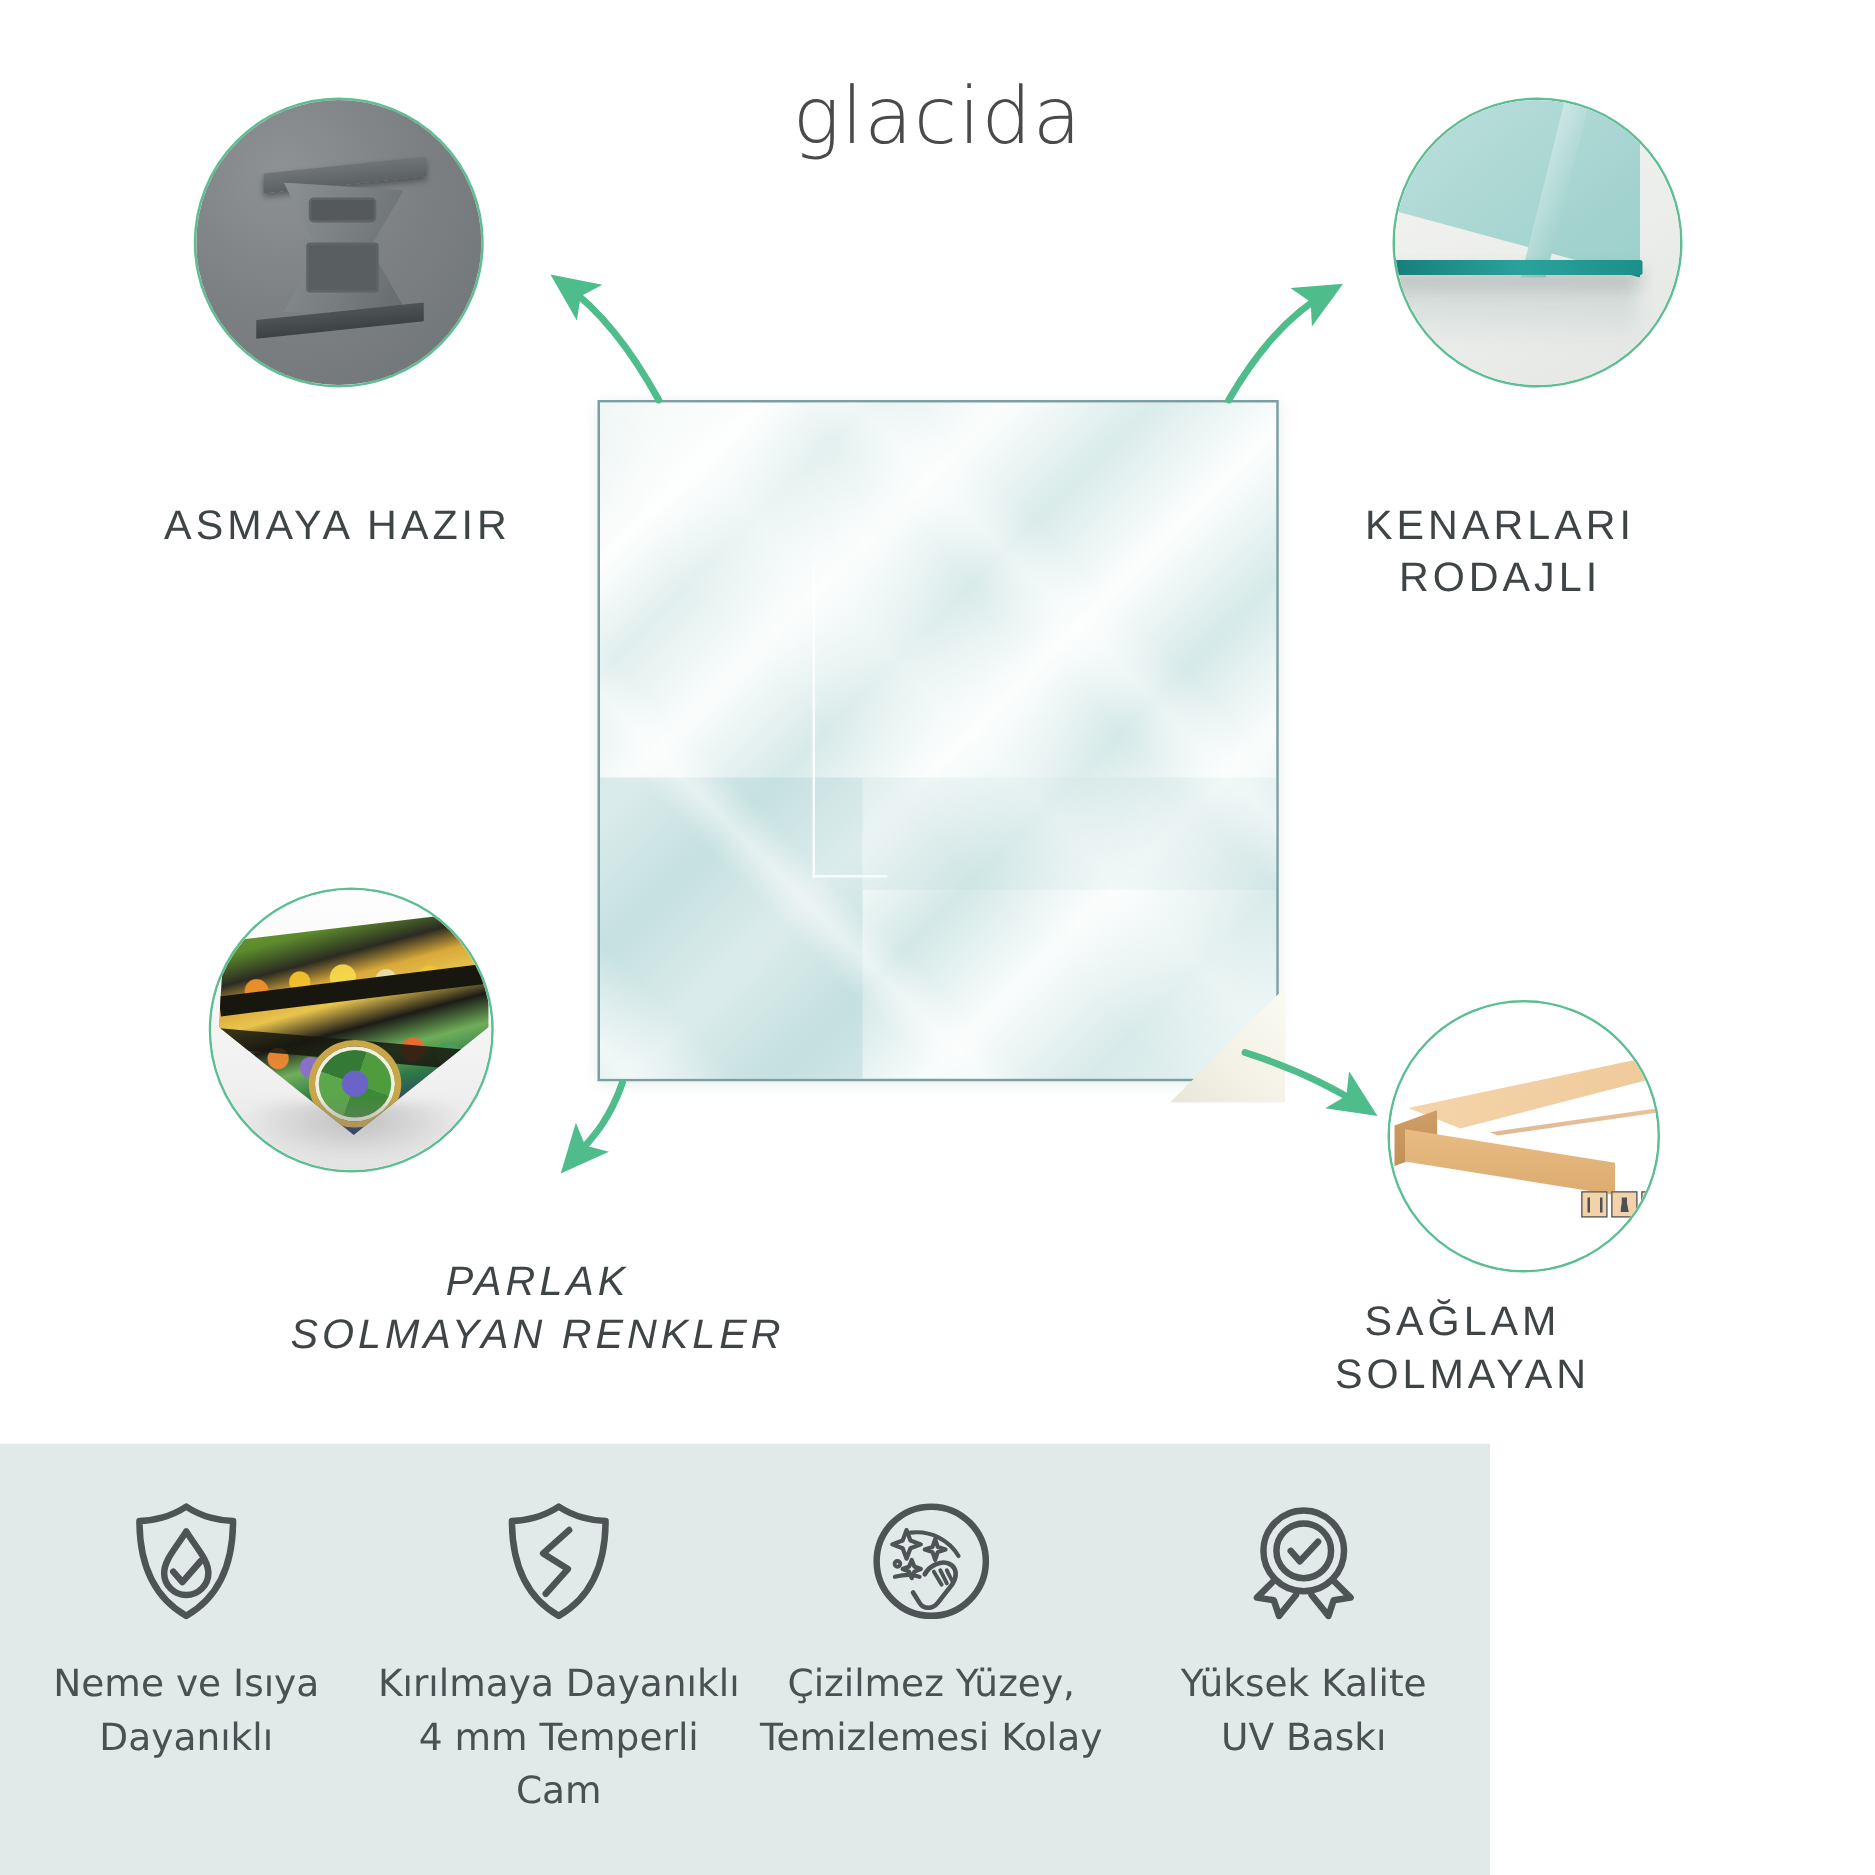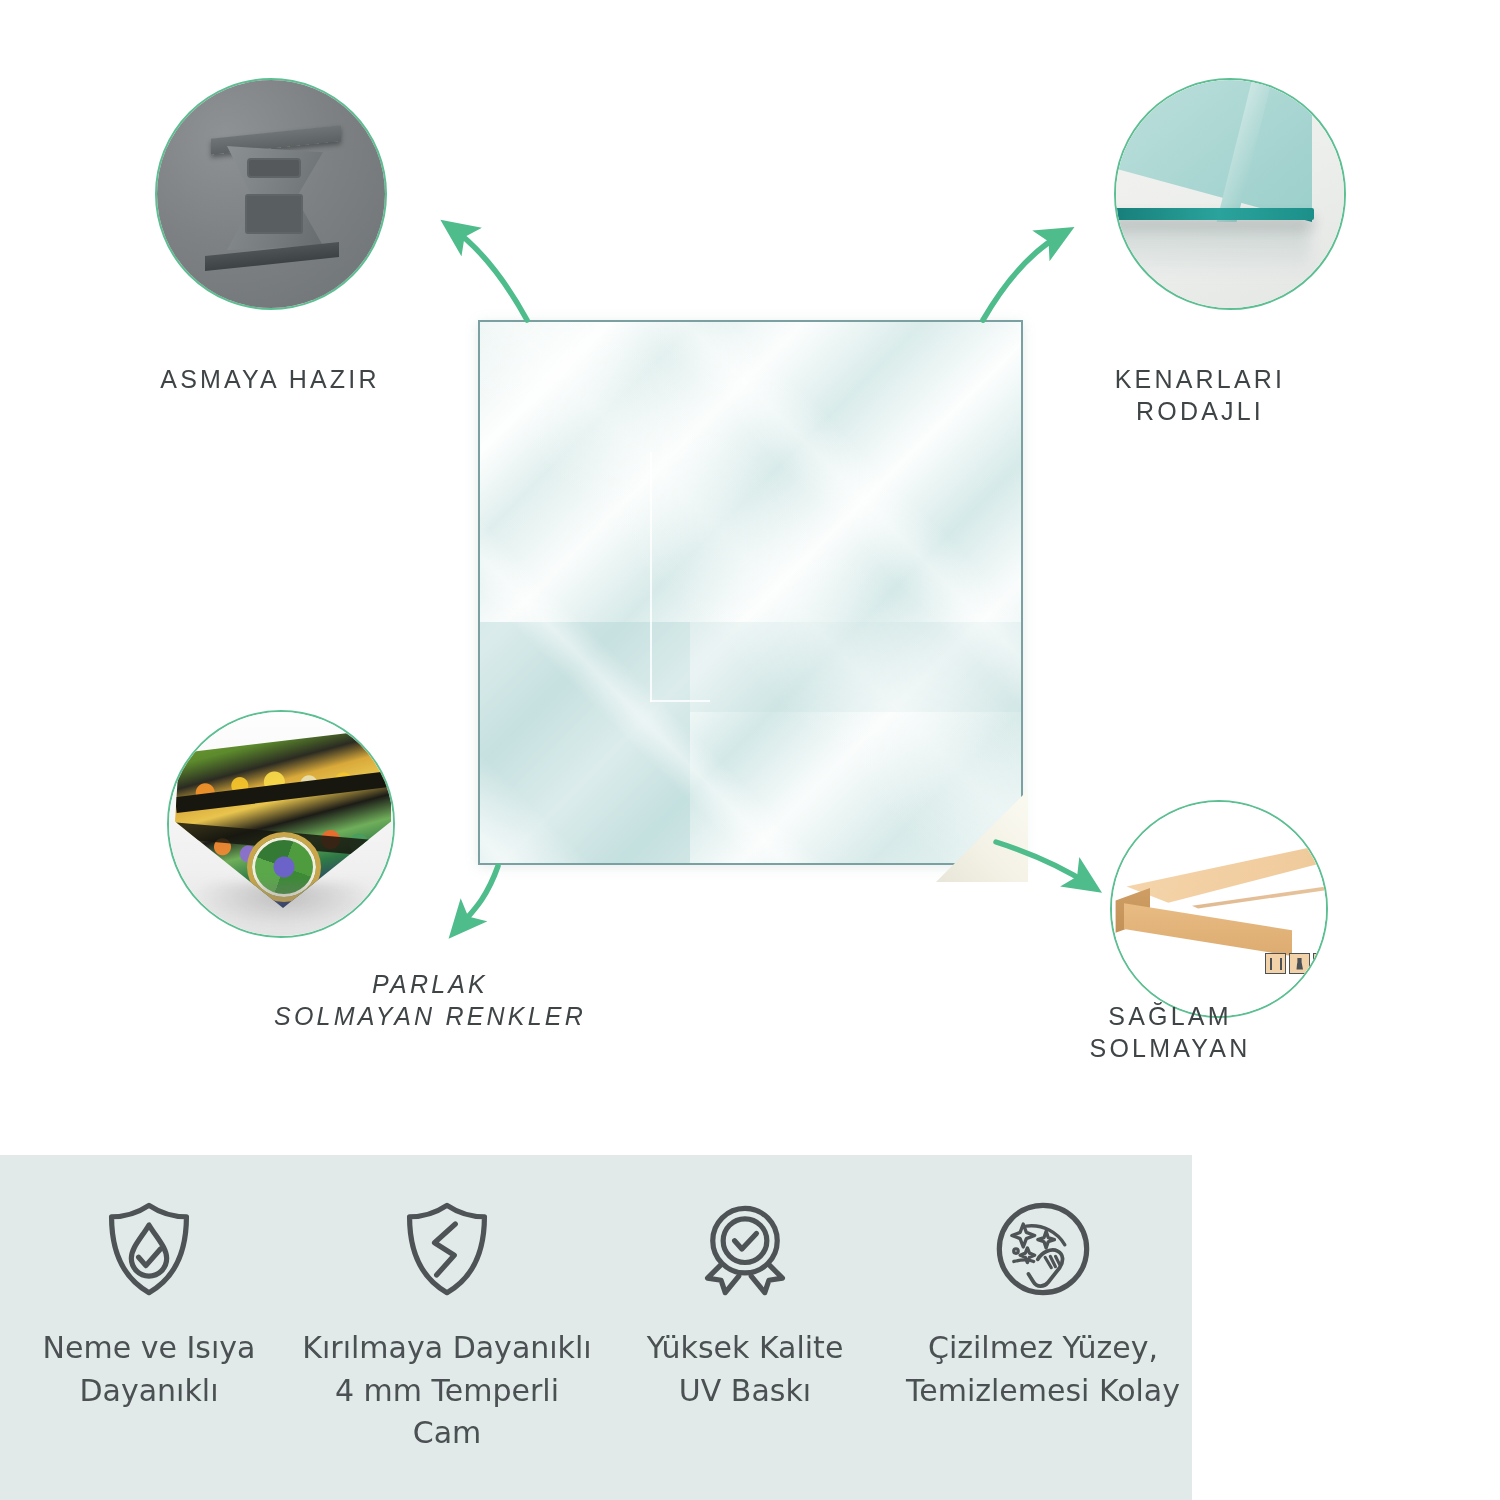--- a/index.html
+++ b/index.html
@@ -191,25 +191,26 @@
   }
   .box-labels span.l1::after { border: none; border-left: 2px solid #4c5155; border-right: 2px solid #4c5155; height: 12px; width: 8px; }
   .box-labels span.l2::after { border: none; width: 7px; height: 12px; background: #4c5155; clip-path: polygon(20% 0,80% 0,80% 40%,100% 100%,0 100%,20% 40%); }
   .box-labels span.l3::after { border: none; width: 13px; height: 6px; background: #4c5155; clip-path: polygon(0 60%,60% 0,100% 20%,100% 100%,0 100%); }
 
   
   .caption {
     position: absolute;
     text-align: center;
     color: #3f4446;
-    font-size: 25px;
+    font-size: 33px;
     letter-spacing: 3.2px;
     line-height: 1.28;
     font-weight: 400;
     white-space: pre-line;
+    margin-top: 36px;
   }
   #cap-hanger { left: 60px;  top: 363px; width: 420px; }
   #cap-edge   { left: 990px; top: 363px; width: 420px; }
   #cap-art    { left: 200px;  top: 968px; width: 460px; font-style: italic; }
   #cap-box    { left: 960px;  top: 1000px; width: 420px; }
 
   
   #glass {
     position: absolute;
     left: 478px; top: 320px; width: 545px; height: 545px;
@@ -293,20 +294,21 @@
     white-space: pre-line;
     font-weight: 400;
     font-family: "DejaVu Sans", sans-serif;
   }
 </style>
 </head>
 <body>
 
 <div id="page">
 
+  <div class="brand">glacida</div>
 
   <div id="glass">
     <div class="tintblock"></div>
     <div class="tintblock2"></div>
     <div class="ghost-line"></div>
     <div class="ghost-line2"></div>
     <div class="streak s1"></div>
     <div class="streak s2"></div>
     <div class="streak s3"></div>
     <div class="streak s4"></div>
@@ -393,46 +395,46 @@
 Dayanıklı</div>
     </div>
 
     <div class="feat">
       <svg class="ficon" viewBox="0 0 100 100" fill="none" stroke="currentColor" stroke-width="5" stroke-linecap="round" stroke-linejoin="round">
         <path d="M50 8 C38 16 24 19 14 19 C14 48 22 76 50 92 C78 76 86 48 86 19 C76 19 62 16 50 8 Z"></path>
         <path d="M58 26 L38 44 L57 56 L40 75"></path>
       </svg>
       <div class="flabel">Kırılmaya Dayanıklı
 4 mm Temperli Cam</div>
-    </div>
-
-    <div class="feat">
-      <svg class="ficon" viewBox="0 0 100 100" fill="none" stroke="currentColor" stroke-width="5" stroke-linecap="round" stroke-linejoin="round">
-        <circle cx="50" cy="42" r="31"></circle>
-        <circle cx="50" cy="42" r="21"></circle>
-        <path d="M40 42 L47 50 L61 35"></path>
-        <path d="M27 65 L14 78 L27 80 L31 92 L44 76"></path>
-        <path d="M73 65 L86 78 L73 80 L69 92 L56 76"></path>
-      </svg>
-      <div class="flabel">Yüksek Kalite
-UV Baskı</div>
     </div>
 
     <div class="feat">
       <svg class="ficon" viewBox="0 0 100 100" fill="none" stroke="currentColor" stroke-width="5" stroke-linecap="round" stroke-linejoin="round">
         <circle cx="50" cy="50" r="42"></circle>
         <path d="M31 26 L34 34 L42 37 L34 40 L31 48 L28 40 L20 37 L28 34 Z" stroke-width="3.2"></path>
         <path d="M53 33 L55 39 L61 41 L55 43 L53 49 L51 43 L45 41 L51 39 Z" stroke-width="3.2"></path>
         <path d="M35 49 L37 54 L42 56 L37 58 L35 63 L33 58 L28 56 L33 54 Z" stroke-width="3.2"></path>
         <circle cx="24" cy="52" r="2.2" stroke-width="3"></circle>
         <path d="M34 28 C50 26 64 34 71 46" stroke-width="3.2"></path>
         <path d="M22 62 C30 60 36 60 41 62" stroke-width="3.2"></path>
         <path d="M45 60 C49 53 58 49 64 52 C70 55 70 62 66 68 L55 82 C51 87 44 87 41 82 L36 74" stroke-width="3.6"></path>
         <path d="M52 58 L58 68" stroke-width="3"></path>
         <path d="M57 57 L62 67" stroke-width="3"></path>
         <path d="M62 57 L66 65" stroke-width="3"></path>
       </svg>
       <div class="flabel">Çizilmez Yüzey,
 Temizlemesi Kolay</div>
     </div>
 
+    <div class="feat">
+      <svg class="ficon" viewBox="0 0 100 100" fill="none" stroke="currentColor" stroke-width="5" stroke-linecap="round" stroke-linejoin="round">
+        <circle cx="50" cy="42" r="31"></circle>
+        <circle cx="50" cy="42" r="21"></circle>
+        <path d="M40 42 L47 50 L61 35"></path>
+        <path d="M27 65 L14 78 L27 80 L31 92 L44 76"></path>
+        <path d="M73 65 L86 78 L73 80 L69 92 L56 76"></path>
+      </svg>
+      <div class="flabel">Yüksek Kalite
+UV Baskı</div>
+    </div>
+
   </div>
 </div>
 
 </body></html>

